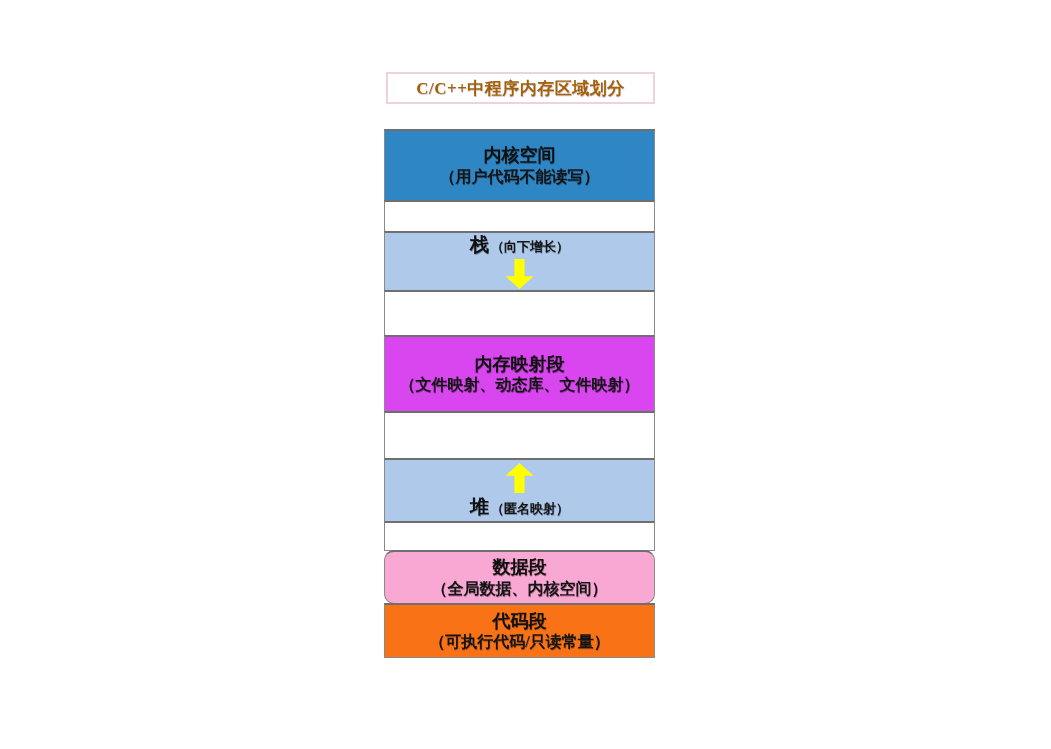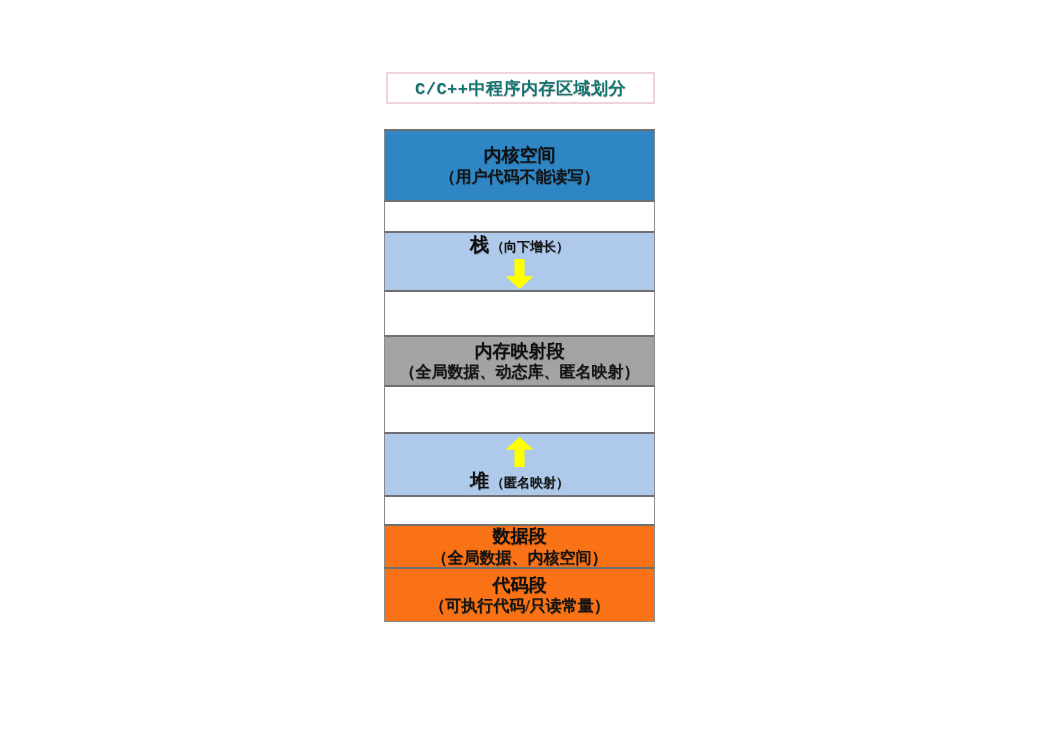--- a/index.html
+++ b/index.html
@@ -23,24 +23,24 @@
     width: 269px;
     height: 32px;
     border: 2px solid #eed2de;
     background: #ffffff;
     box-sizing: border-box;
     display: flex;
     align-items: center;
     justify-content: center;
   }
   #title-text {
-    font-family: Liberation Mono, monospace;
+    font-family: Liberation Serif, serif;
     font-size: 17px;
     font-weight: bold;
-    color: #0f766e;
+    color: #a16207;
     letter-spacing: 0.5px;
     white-space: nowrap;
     text-shadow: 0.5px 0.5px 0 rgba(150,90,130,0.35);
   }
 
   
   #memory-stack {
     position: absolute;
     left: 384px;
     top: 129px;
@@ -123,34 +123,34 @@
     </div>
     <div class="mem-block" style="background: rgb(255, 255, 255); height: 32px;"></div>
     <div class="mem-block" style="background: rgb(174, 201, 234); height: 60px;">
       <div class="mem-inline">
         <span class="mem-title">栈</span>
         <span class="mem-sub">（向下增长）</span>
       </div>
       <div class="arrow arrow-down"></div>
     </div>
     <div class="mem-block" style="background: rgb(255, 255, 255); height: 46px;"></div>
-    <div class="mem-block" style="background: #a3a3a3; height: 51px;">
+    <div class="mem-block" style="background: #d946ef; height: 77px;">
       <div class="mem-title">内存映射段</div>
-      <div class="mem-sub">（全局数据、动态库、匿名映射）</div>
+      <div class="mem-sub">（文件映射、动态库、文件映射）</div>
     </div>
     <div class="mem-block" style="background: rgb(255, 255, 255); height: 48px;"></div>
     <div class="mem-block" style="background: rgb(174, 201, 234); height: 64px;">
       <div class="arrow arrow-up"></div>
       <div class="mem-inline">
         <span class="mem-title">堆</span>
         <span class="mem-sub">（匿名映射）</span>
       </div>
     </div>
     <div class="mem-block" style="background: rgb(255, 255, 255); height: 30px;"></div>
-    <div class="mem-block" style="background: #f97316; height: 44px;">
+    <div class="mem-block" style="background: #f9a8d4; height: 54px; border-radius: 10px;">
       <div class="mem-title">数据段</div>
       <div class="mem-sub">（全局数据、内核空间）</div>
     </div>
     <div class="mem-block" style="background: #f97316; height: 55px;">
       <div class="mem-title">代码段</div>
       <div class="mem-sub">（可执行代码/只读常量）</div>
     </div>
   </div>
 
 </body></html>

